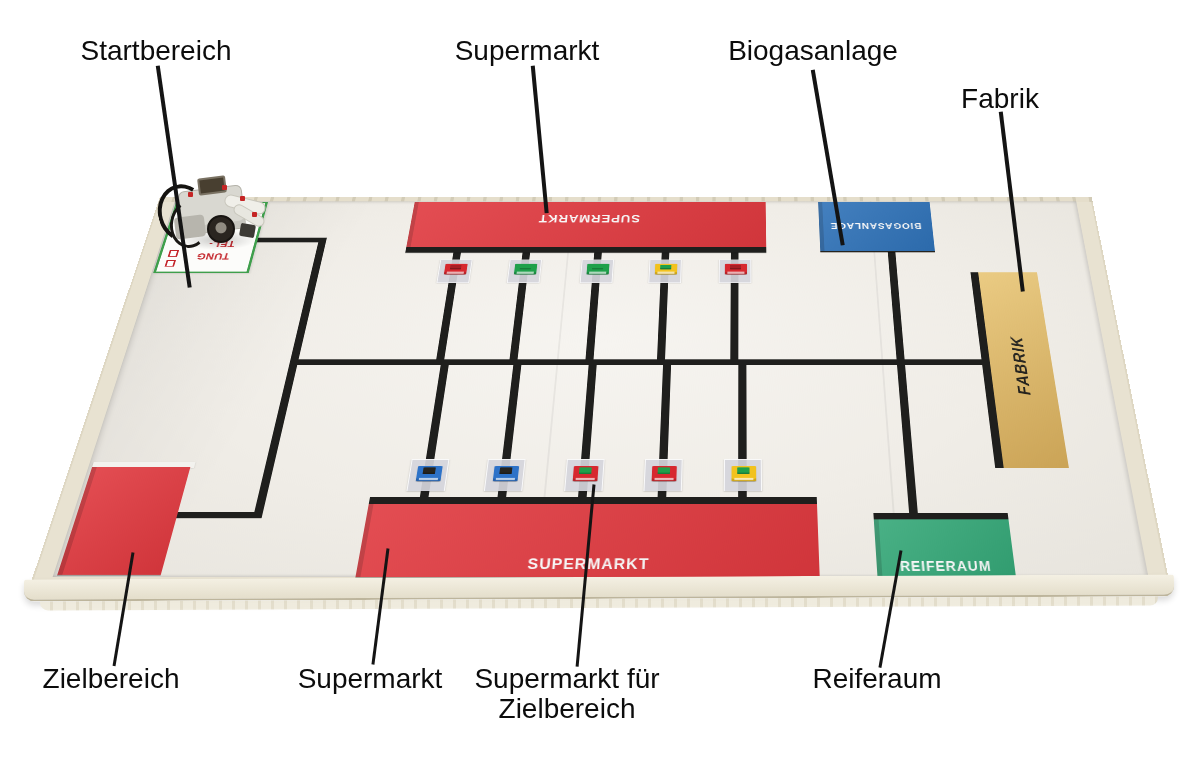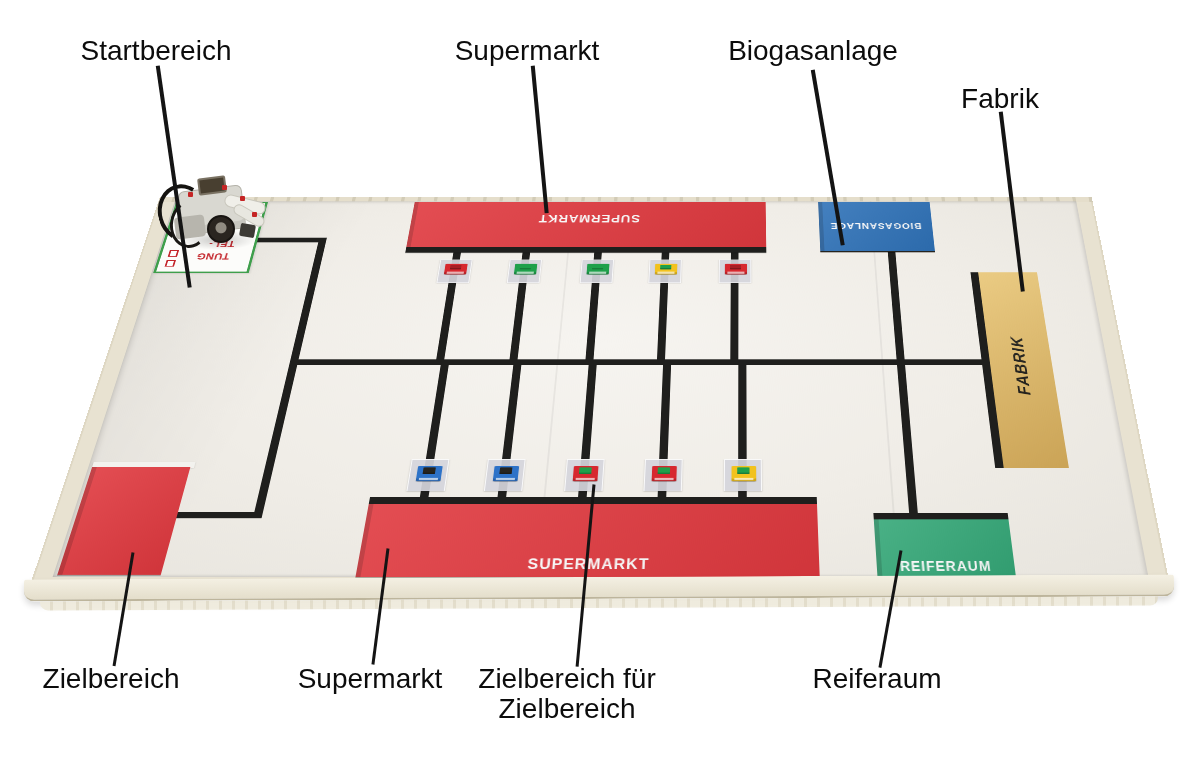--- a/index.html
+++ b/index.html
@@ -255,18 +255,18 @@
   <div class="leader" style="left:594px; top:483px; width:183px; height:3px; transform:rotate(95.3deg);"></div>
   <div class="leader" style="left:901px; top:549px; width:119px; height:3px; transform:rotate(100.2deg);"></div>
 
   <div class="ann" style="left:156px; top:36px;">Startbereich</div>
   <div class="ann" style="left:527px; top:36px;">Supermarkt</div>
   <div class="ann" style="left:813px; top:36px;">Biogasanlage</div>
   <div class="ann" style="left:1000px; top:84px;">Fabrik</div>
   <div class="ann" style="left:111px; top:664px;">Zielbereich</div>
   <div class="ann" style="left:370px; top:664px;">Supermarkt</div>
   <div class="ann" style="left:567px; top:664px;">
-    <span>Zielbereich für</span><br>
+    <span>Supermarkt für</span><br>
     <span>Zielbereich</span>
   </div>
   <div class="ann" style="left:877px; top:664px;">Reiferaum</div>
 
 </div>
 
 </body></html>

